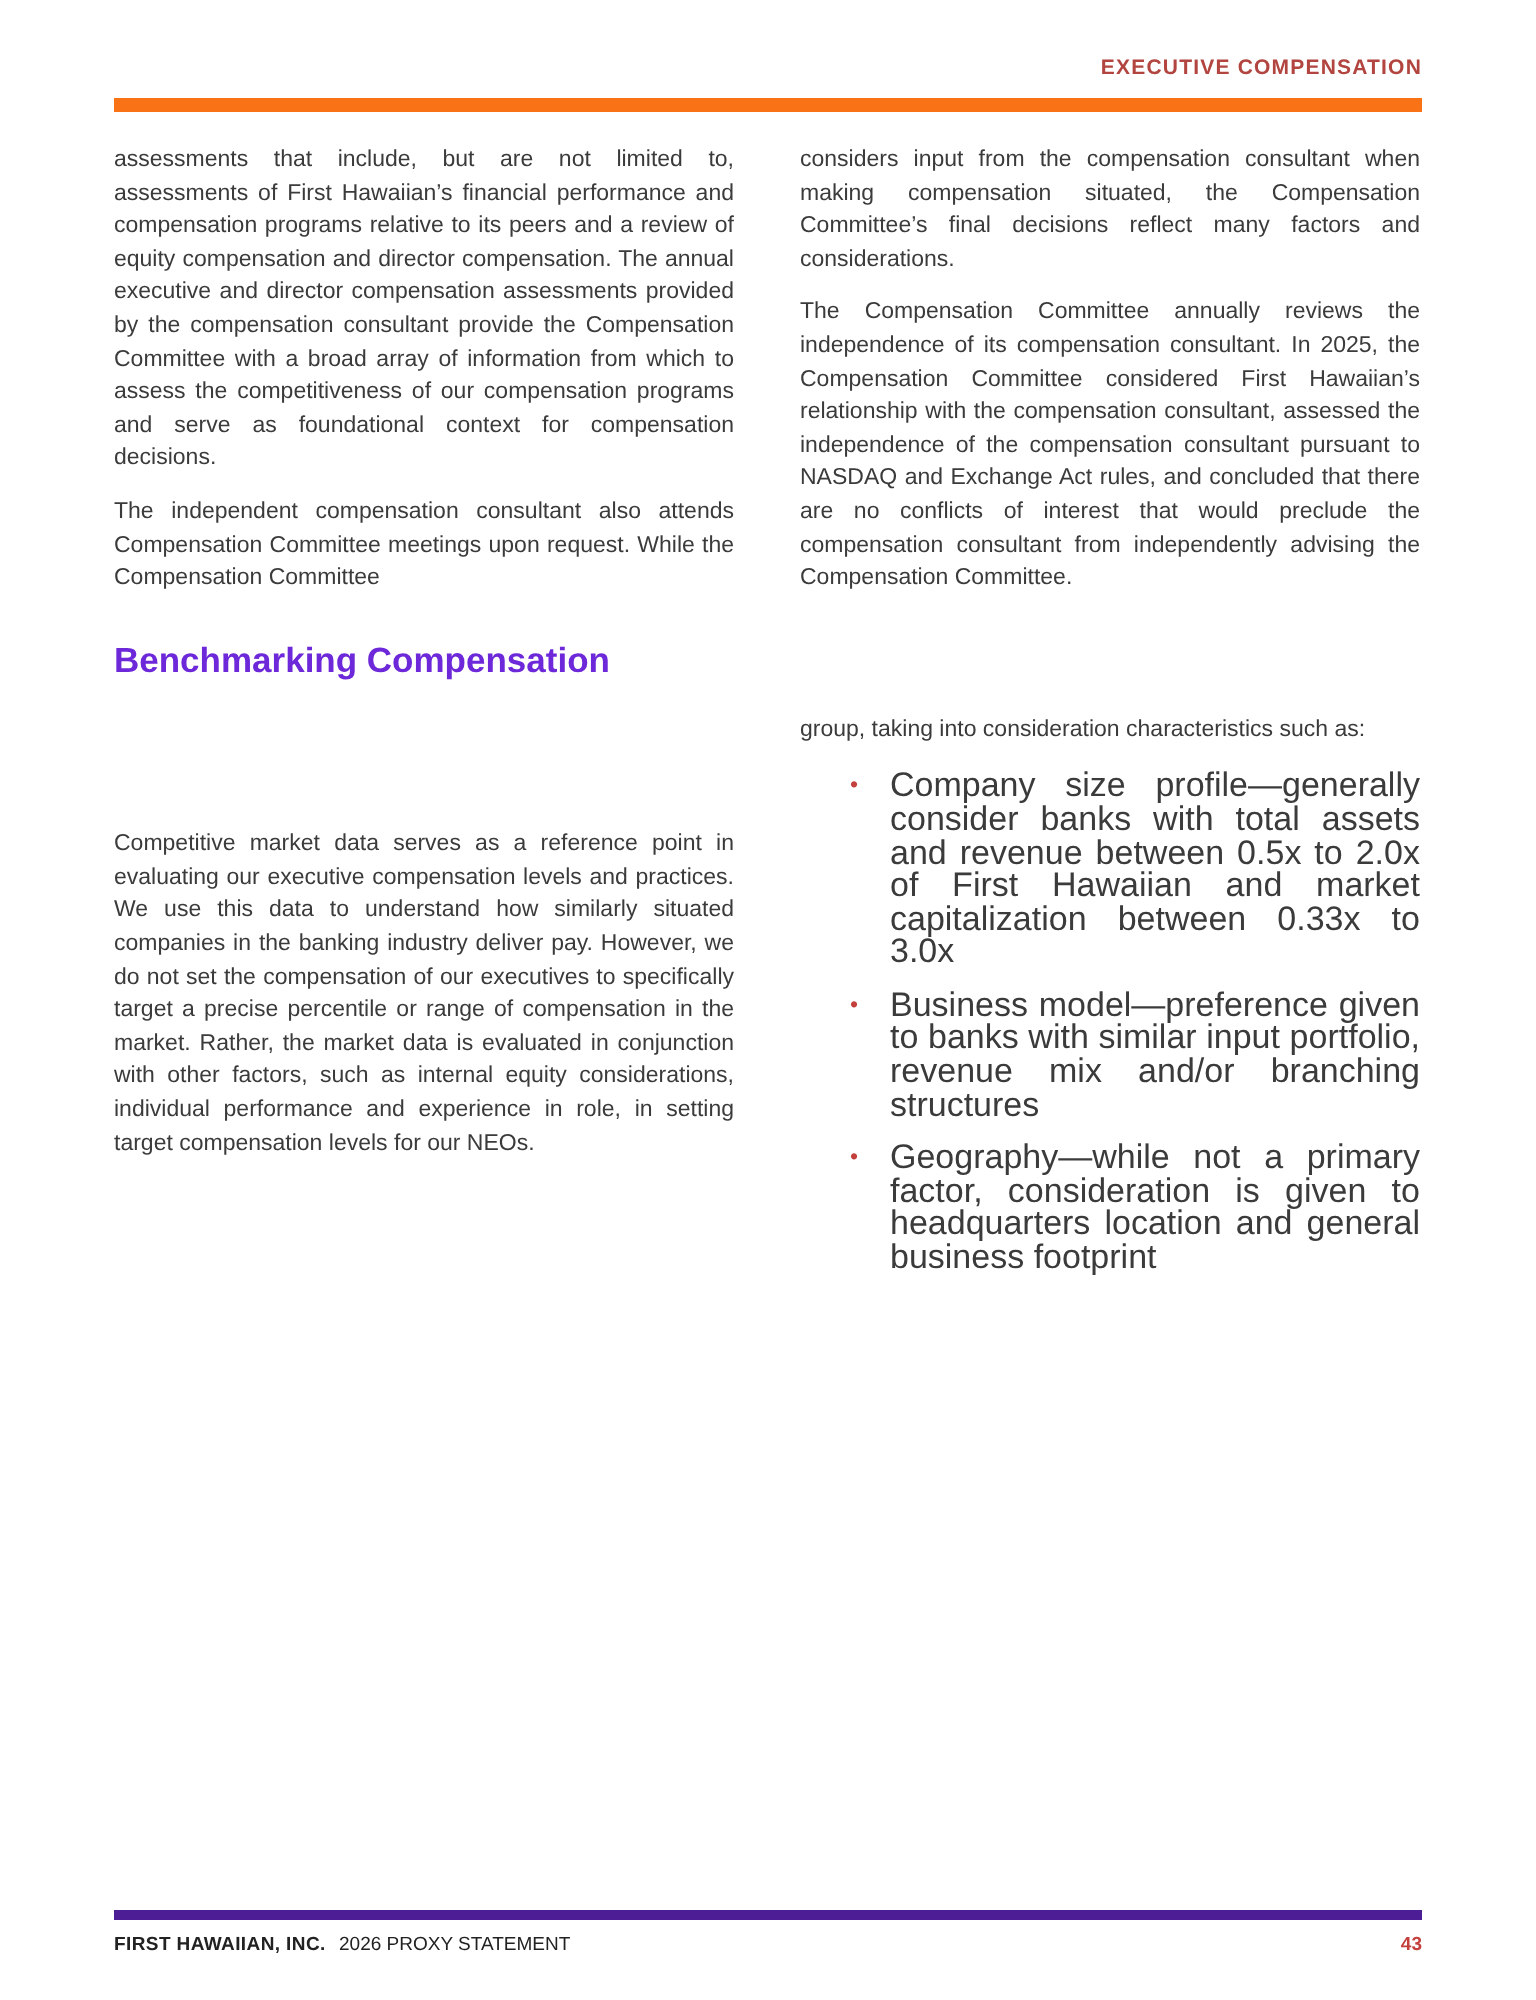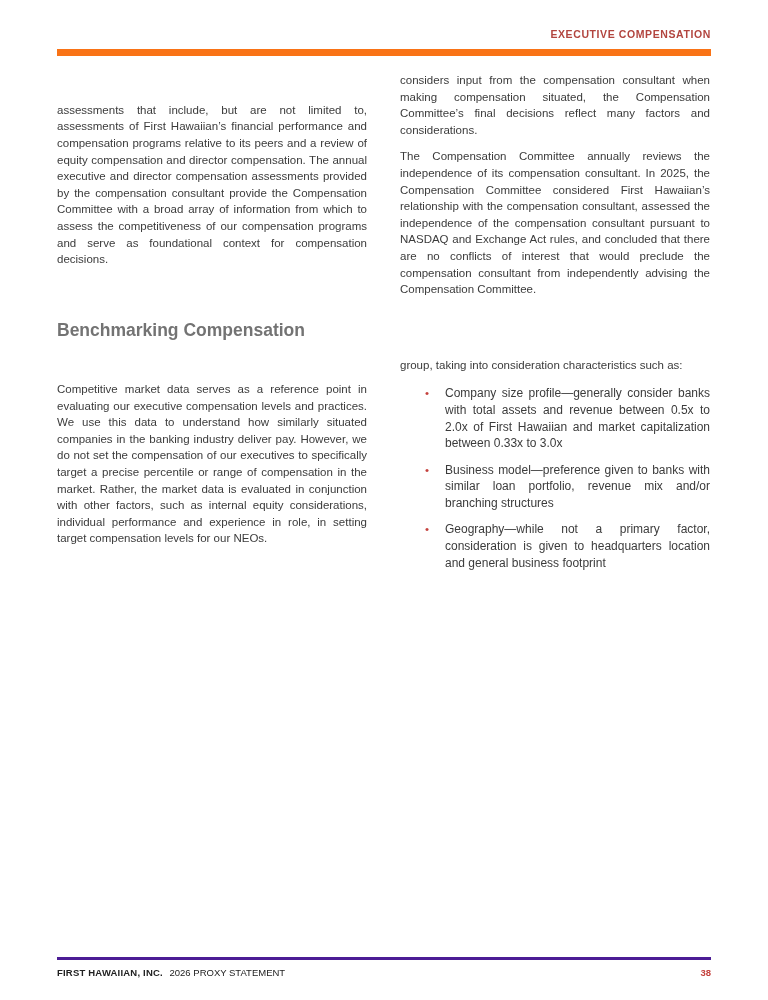--- a/index.html
+++ b/index.html
@@ -45,51 +45,51 @@
     font-size: 11.5px;
     line-height: 16.6px;
     text-align: justify;
   }
   .body-text p { margin-bottom: 10px; }
   .intro-section { margin-top: 16px; }
   
   .section-heading {
     font-size: 17.5px;
     font-weight: 700;
-    color: #737373;
+    color: #6d28d9;
     margin-top: 12px;
     margin-bottom: 16px;
   }
   
   .bullet-list { margin-top: 12px; }
   .bullet-item {
     display: flex;
     margin-bottom: 10px;
     padding-left: 25px;
   }
   .bullet-dot {
     color: #c4403c;
     font-size: 11.5px;
     line-height: 16.6px;
     width: 20px;
     flex: 0 0 20px;
   }
   .bullet-text {
-    font-size: 12px;
+    font-size: 17px;
     line-height: 16.6px;
     text-align: justify;
     flex: 1;
   }
   
   .doc-footer {
     position: absolute;
     left: 57px;
     right: 57px;
     bottom: 22px;
-    border-top: 3px solid #4c1d95;
+    border-top: 5px solid #4c1d95;
     padding-top: 7px;
     display: flex;
     justify-content: space-between;
     align-items: baseline;
     font-size: 9.5px;
   }
   .footer-left { color: #222; }
   .footer-company { font-weight: 700; letter-spacing: 0.2px; }
   .footer-doc { font-weight: 400; margin-left: 4px; }
   .footer-page {
@@ -102,20 +102,21 @@
 
 <div class="page">
 
   <div class="doc-header">
     <span class="doc-header-title">EXECUTIVE COMPENSATION</span>
   </div>
 
   <div class="two-col intro-section">
     <div class="col body-text">
       <p>assessments that include, but are not limited to, assessments of First Hawaiian’s financial performance and compensation programs relative to its peers and a review of equity compensation and director compensation. The annual executive and director compensation assessments provided by the compensation consultant provide the Compensation Committee with a broad array of information from which to assess the competitiveness of our compensation programs and serve as foundational context for compensation decisions.</p>
+      <p>The independent compensation consultant also attends Compensation Committee meetings upon request. While the Compensation Committee</p>
     </div>
     <div class="col body-text">
       <p>considers input from the compensation consultant when making compensation situated, the Compensation Committee’s final decisions reflect many factors and considerations.</p>
       <p>The Compensation Committee annually reviews the independence of its compensation consultant. In 2025, the Compensation Committee considered First Hawaiian’s relationship with the compensation consultant, assessed the independence of the compensation consultant pursuant to NASDAQ and Exchange Act rules, and concluded that there are no conflicts of interest that would preclude the compensation consultant from independently advising the Compensation Committee.</p>
     </div>
   </div>
 
   <h2 class="section-heading">Benchmarking Compensation</h2>
 
   <div class="two-col">
@@ -125,31 +126,31 @@
     <div class="col body-text">
       <p>group, taking into consideration characteristics such as:</p>
 
       <div class="bullet-list">
         <div class="bullet-item">
           <span class="bullet-dot">•</span>
           <span class="bullet-text">Company size profile—generally consider banks with total assets and revenue between 0.5x to 2.0x of First Hawaiian and market capitalization between 0.33x to 3.0x</span>
         </div>
         <div class="bullet-item">
           <span class="bullet-dot">•</span>
-          <span class="bullet-text">Business model—preference given to banks with similar loan portfolio, revenue mix and/or branching structures</span>
+          <span class="bullet-text">Business model—preference given to banks with similar input portfolio, revenue mix and/or branching structures</span>
         </div>
         <div class="bullet-item">
           <span class="bullet-dot">•</span>
           <span class="bullet-text">Geography—while not a primary factor, consideration is given to headquarters location and general business footprint</span>
         </div>
       </div>
     </div>
   </div>
 
   <div class="doc-footer">
     <div class="footer-left">
       <span class="footer-company">FIRST HAWAIIAN, INC.</span>
       <span class="footer-doc">2026 PROXY STATEMENT</span>
     </div>
-    <span class="footer-page">38</span>
+    <span class="footer-page">43</span>
   </div>
 
 </div>
 
 </body></html>

